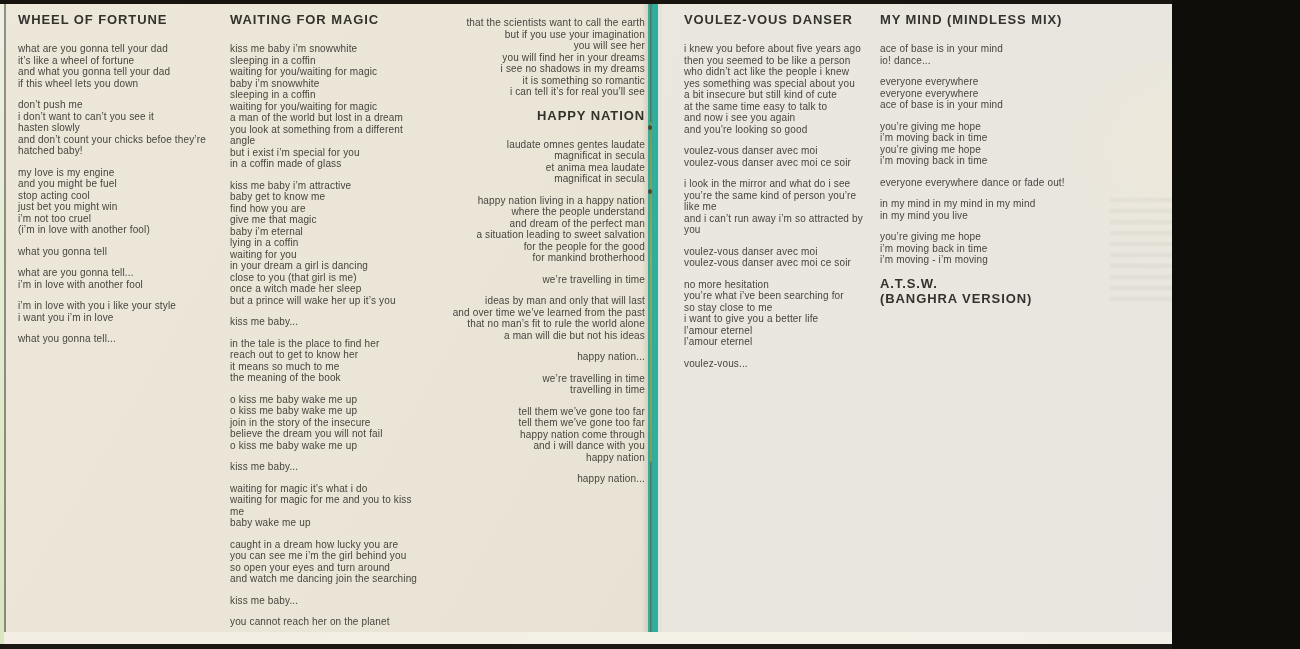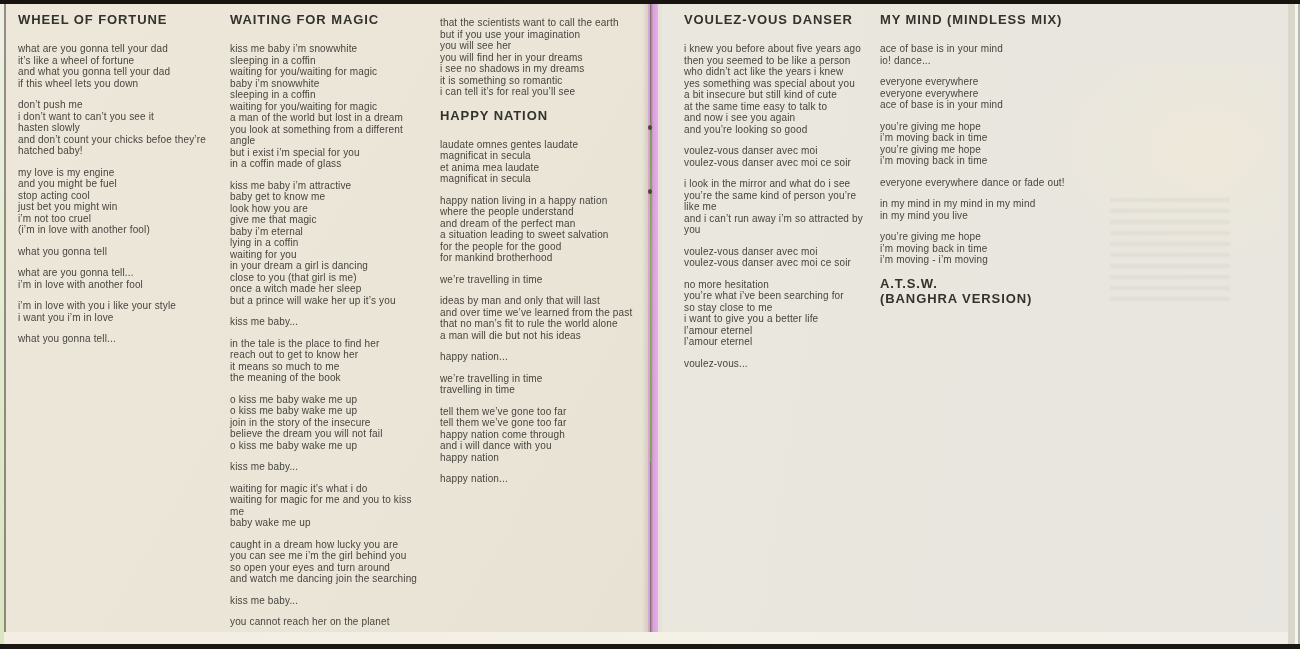--- a/index.html
+++ b/index.html
@@ -1,20 +1,20 @@
 <!DOCTYPE html>
 <html><head>
 <meta charset="utf-8">
 <style>
   html,body{margin:0;padding:0;background:#0e0d0a;}
   .scan{
     position:relative;
-    width:1300px;height:649px;
+    width:1172px;height:649px;
     overflow:hidden;
-    background:#f0abfc;
+    background:#14b8a6;
     font-family:"Liberation Sans", sans-serif;
   }
   
   .bar-top{position:absolute;left:0;top:0;width:1300px;height:4px;background:#17140f;}
   .bar-bottom{position:absolute;left:0;top:644px;width:1300px;height:5px;background:#1b1813;}
   .bottom-light-strip{position:absolute;left:4px;top:632px;width:1292px;height:12px;
     background:linear-gradient(90deg,#f3ede3,#f4f1e7 55%,#f1efe7);}
   
   .page-left{position:absolute;left:6px;top:4px;width:642px;height:629px;
     background:linear-gradient(120deg,#ece7d9 0%,#eae5d7 60%,#e7e2d3 100%);}
@@ -38,21 +38,21 @@
   
   .ghost-warm{position:absolute;left:1030px;top:60px;width:250px;height:220px;
     background:radial-gradient(ellipse at 70% 40%,rgba(243,234,212,0.55),rgba(243,234,212,0) 70%);}
   .ghost-text{position:absolute;left:1110px;top:198px;width:120px;height:105px;
     background:repeating-linear-gradient(180deg,rgba(120,112,98,0.07) 0 4px,rgba(0,0,0,0) 4px 11px);
     filter:blur(1px);}
   
   .col{position:absolute;top:12px;}
   #col0{left:18px;width:205px;}
   #col1{left:230px;width:205px;}
-  #col2{left:440px;width:205px;padding-top:5px;}
+  #col2{left:440px;width:205px;padding-top:5px;text-align:right;}
   #col3{left:684px;width:215px;}
   #col4{left:880px;width:235px;}
   .heading{font-weight:700;font-size:13px;line-height:15px;letter-spacing:0.07em;
     color:#34322d;margin:0 0 16px 0;white-space:nowrap;}
   .heading:not(:first-child){margin-top:9px;}
   .stanza{margin:0 0 10px 0;}
   .line{font-size:10px;line-height:11.5px;letter-spacing:0.015em;color:#47453f;white-space:nowrap;}
 </style>
 </head>
 <body>
@@ -134,21 +134,21 @@
         <div class="line">waiting for you/waiting for magic</div>
         <div class="line">a man of the world but lost in a dream</div>
         <div class="line">you look at something from a different</div>
         <div class="line">angle</div>
         <div class="line">but i exist i’m special for you</div>
         <div class="line">in a coffin made of glass</div>
       </div>
       <div class="stanza">
         <div class="line">kiss me baby i’m attractive</div>
         <div class="line">baby get to know me</div>
-        <div class="line">look how you are</div>
+        <div class="line">find how you are</div>
         <div class="line">give me that magic</div>
         <div class="line">baby i’m eternal</div>
         <div class="line">lying in a coffin</div>
         <div class="line">waiting for you</div>
         <div class="line">in your dream a girl is dancing</div>
         <div class="line">close to you (that girl is me)</div>
         <div class="line">once a witch made her sleep</div>
         <div class="line">but a prince will wake her up it’s you</div>
       </div>
       <div class="stanza">
@@ -243,21 +243,21 @@
         <div class="line">happy nation...</div>
       </div>
     </div>
   <div class="col" id="col3">
       <div class="heading">
         <div>VOULEZ-VOUS DANSER</div>
       </div>
       <div class="stanza">
         <div class="line">i knew you before about five years ago</div>
         <div class="line">then you seemed to be like a person</div>
-        <div class="line">who didn’t act like the years i knew</div>
+        <div class="line">who didn’t act like the people i knew</div>
         <div class="line">yes something was special about you</div>
         <div class="line">a bit insecure but still kind of cute</div>
         <div class="line">at the same time easy to talk to</div>
         <div class="line">and now i see you again</div>
         <div class="line">and you’re looking so good</div>
       </div>
       <div class="stanza">
         <div class="line">voulez-vous danser avec moi</div>
         <div class="line">voulez-vous danser avec moi ce soir</div>
       </div>

